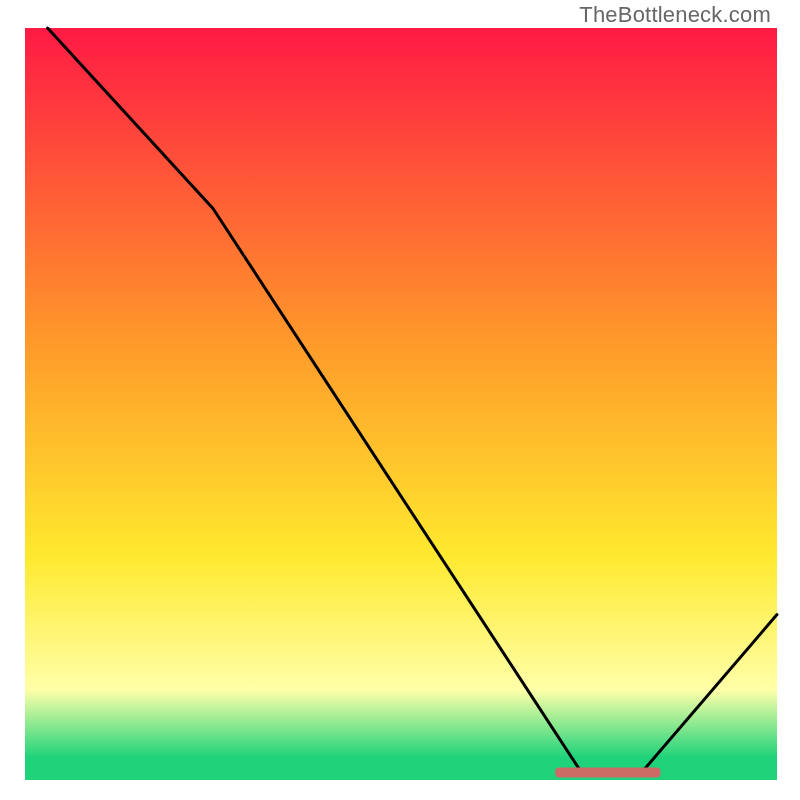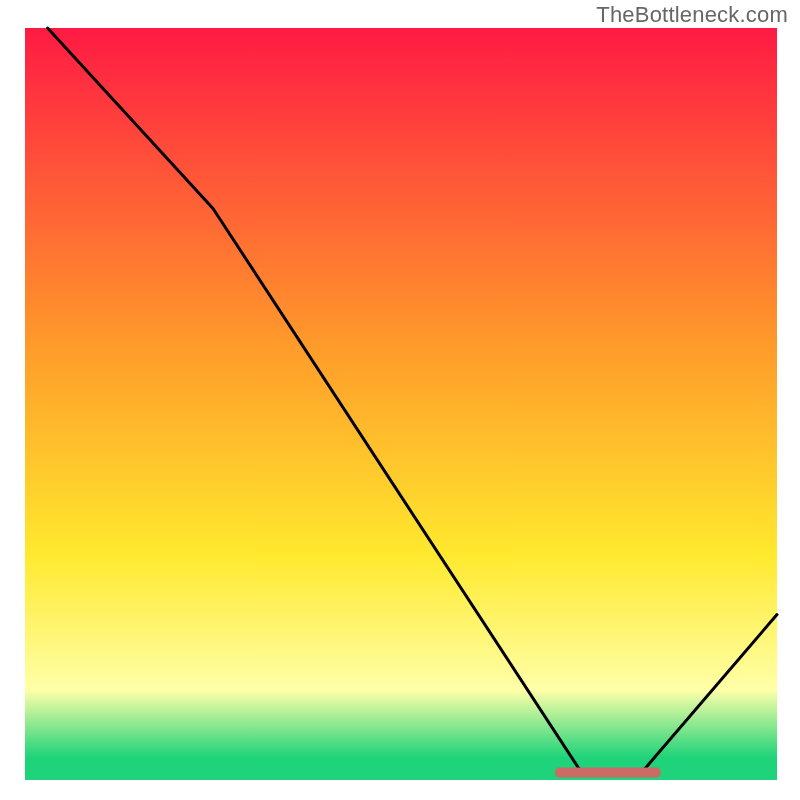--- a/index.html
+++ b/index.html
@@ -12,21 +12,21 @@
     font-family: Arial, Helvetica, sans-serif;
   }
   .wrap {
     position: relative;
     width: 800px;
     height: 800px;
   }
   .watermark {
     position: absolute;
     top: 2px;
-    right: 12px;
+    right: 29px;
     color: #666;
     font-size: 22px;
     font-weight: 500;
     letter-spacing: 0.2px;
   }
   svg {
     position: absolute;
     inset: 0;
   }
 </style>

